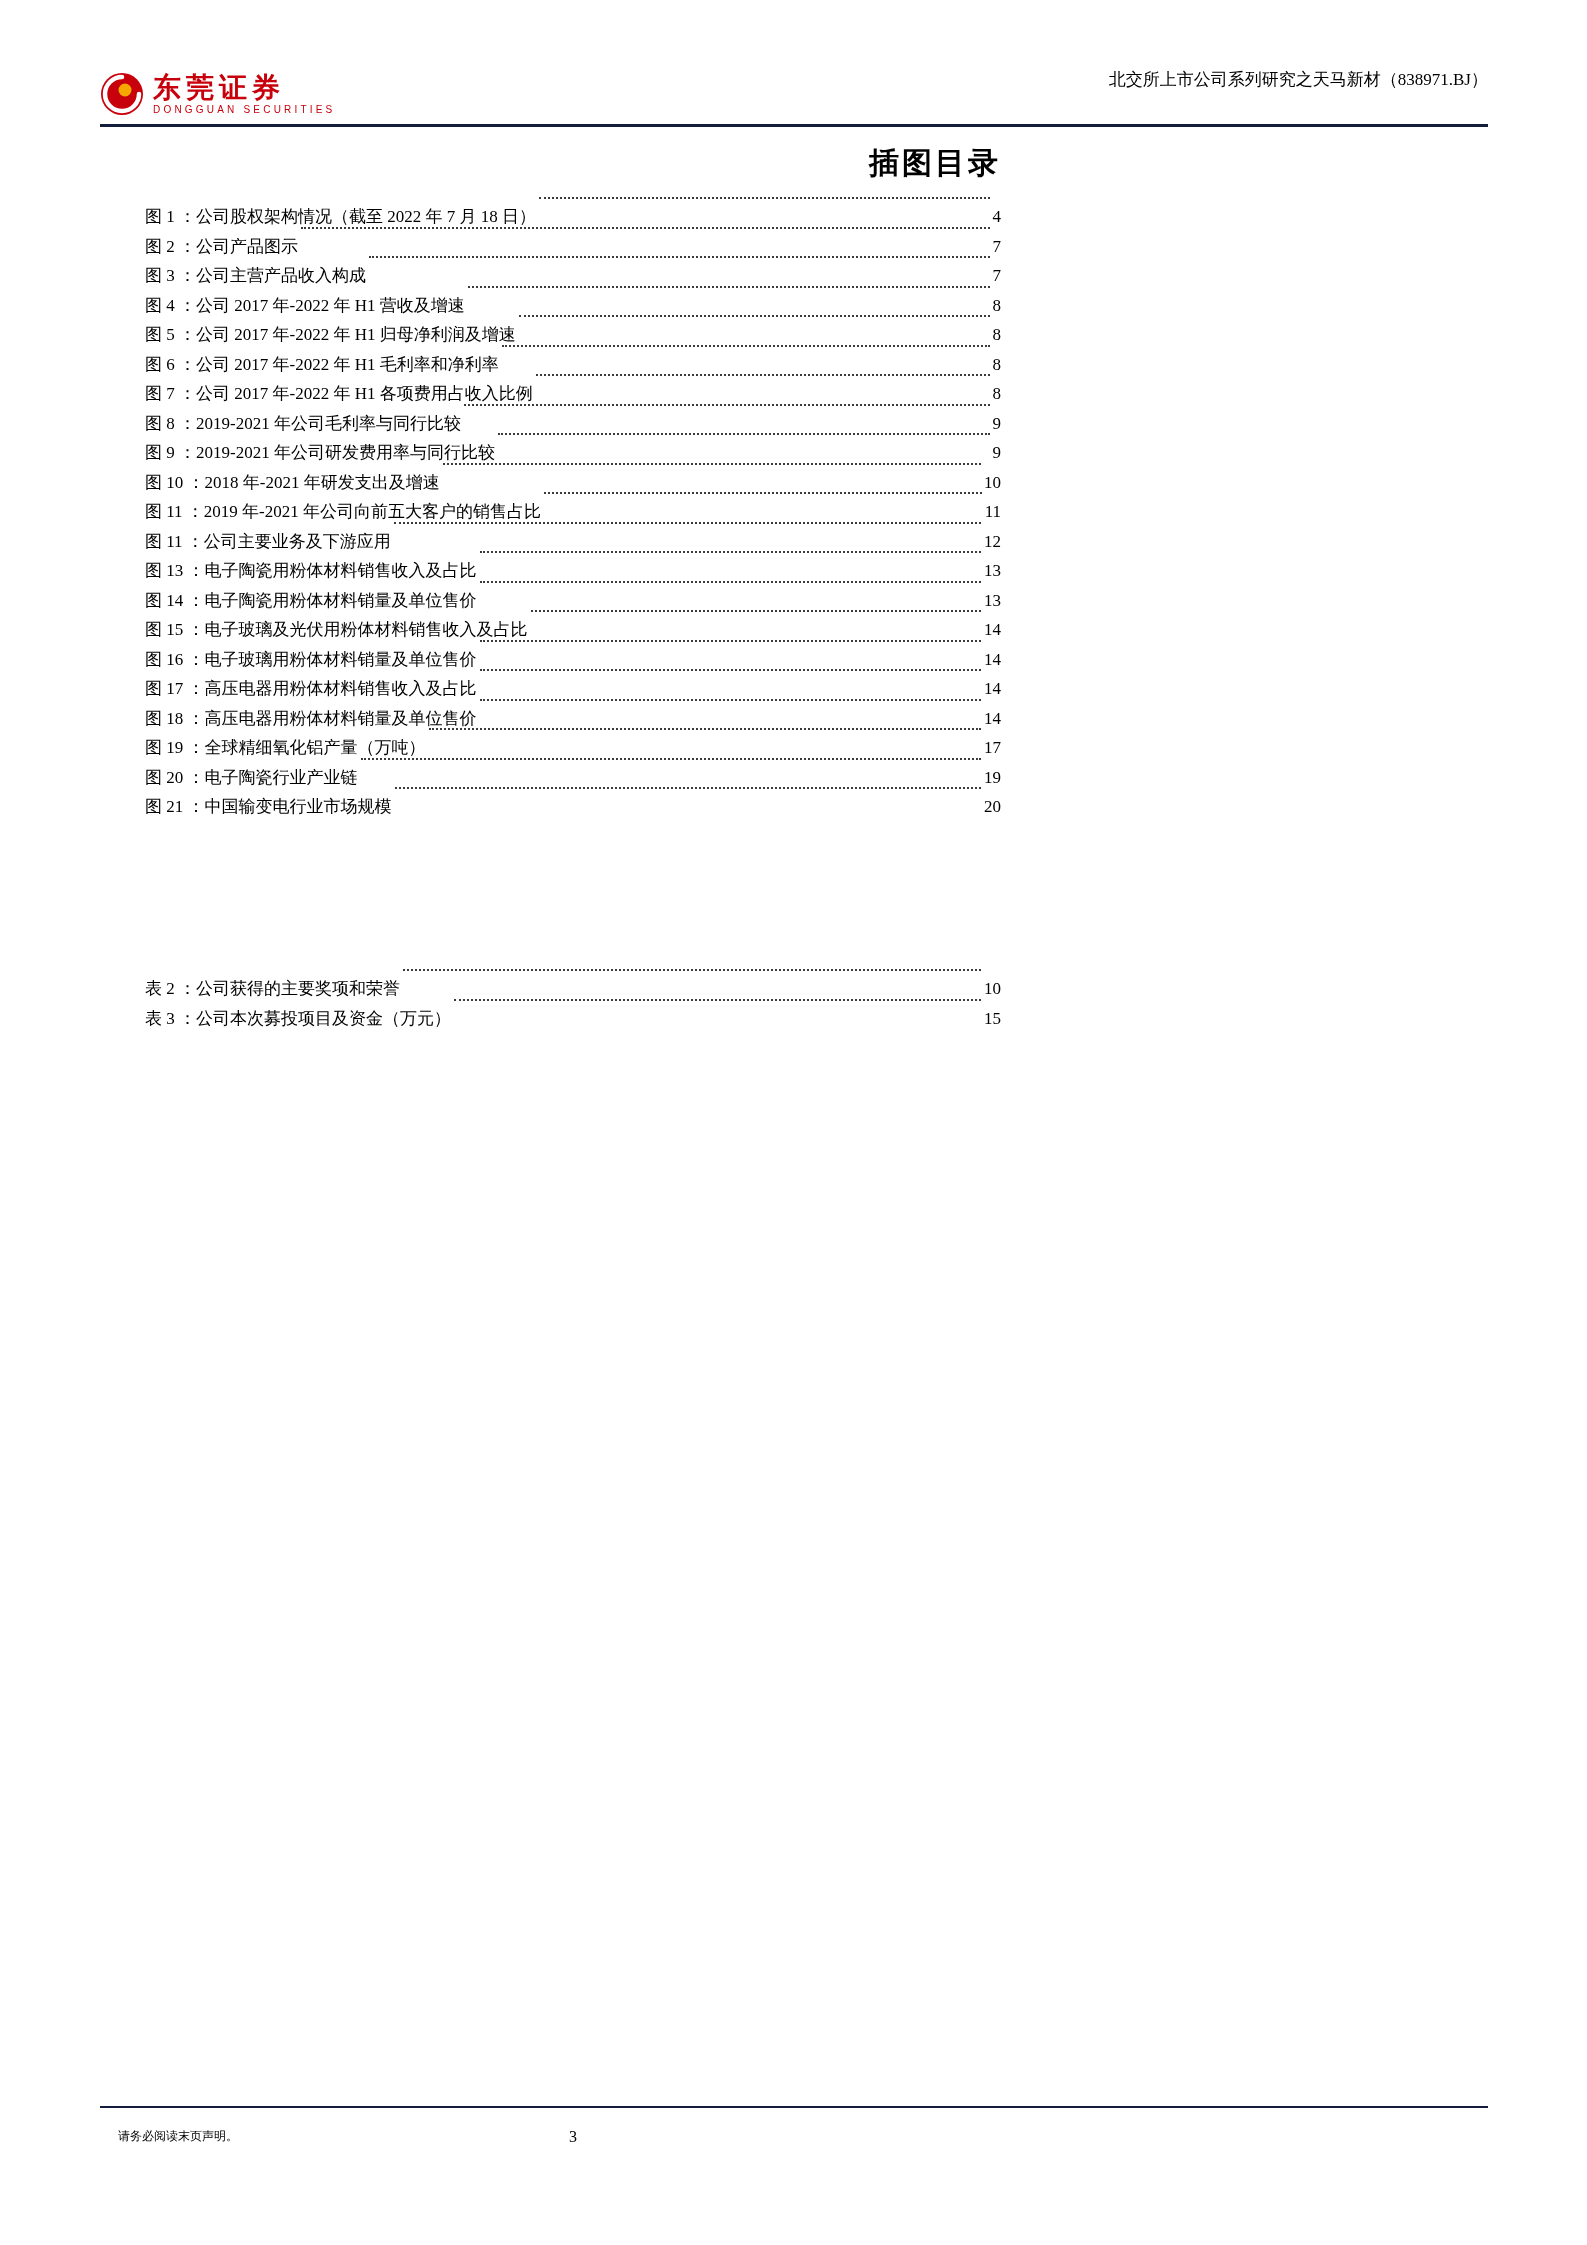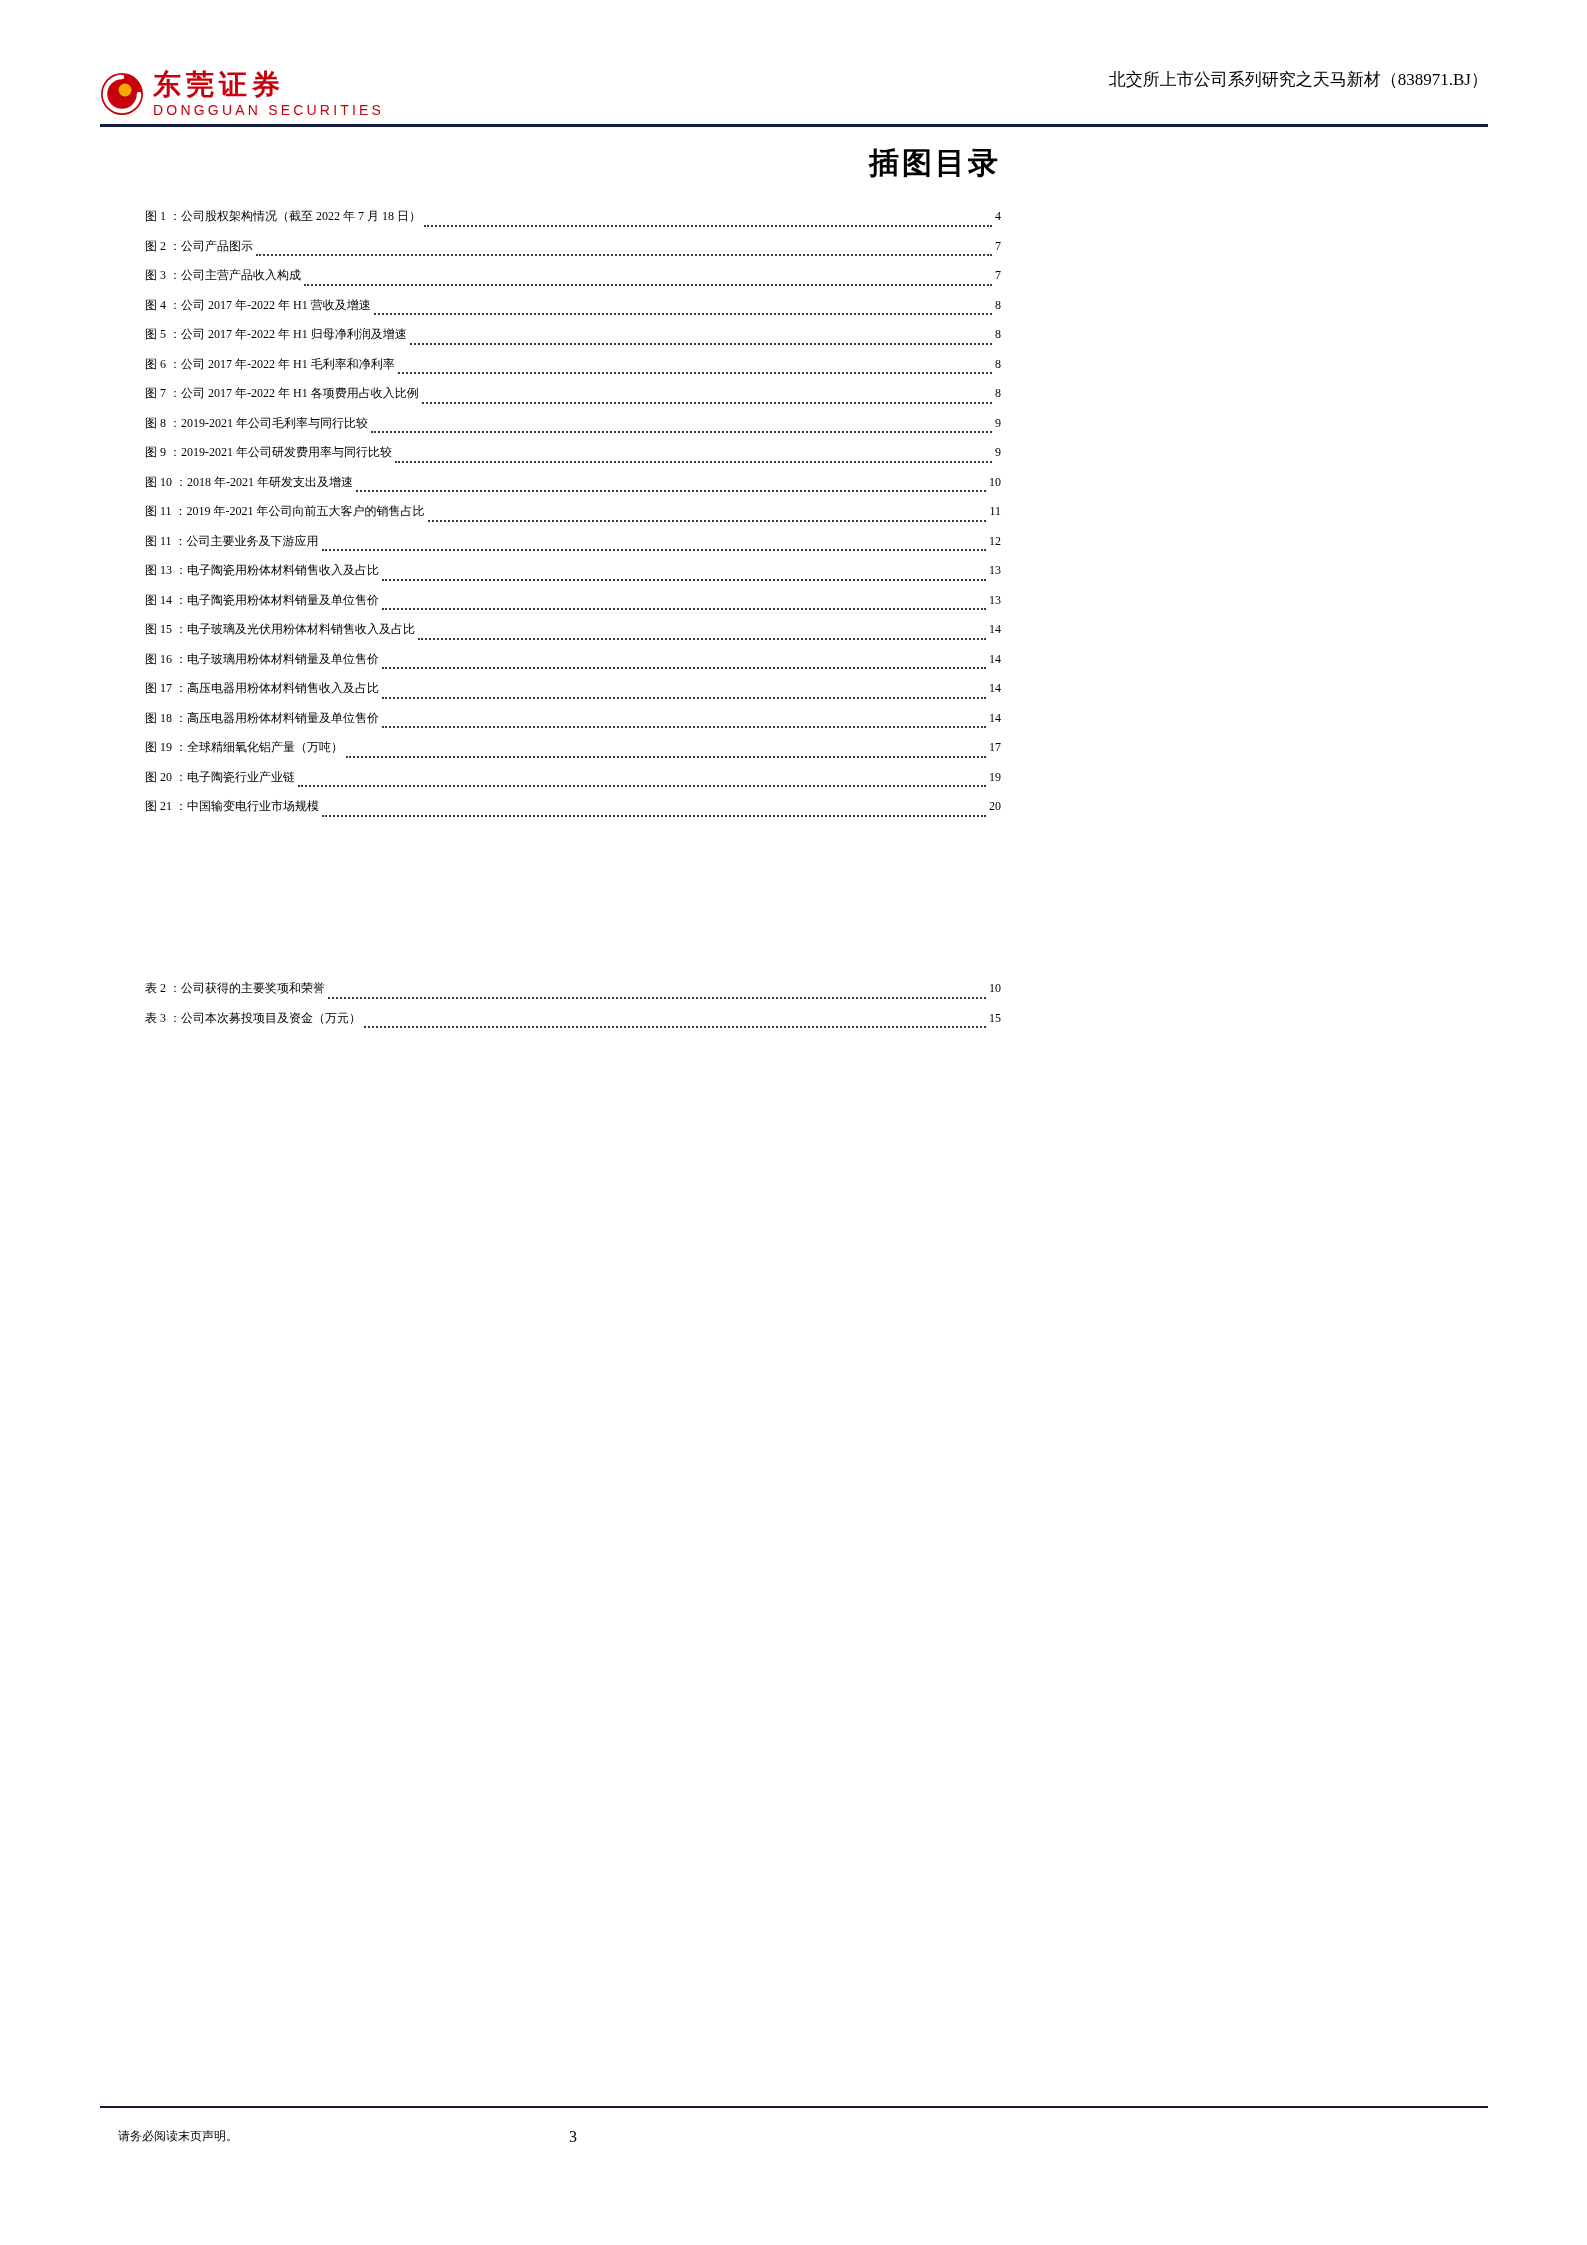--- a/index.html
+++ b/index.html
@@ -34,21 +34,21 @@
   .logo-text { display: flex; flex-direction: column; }
   .logo-cn {
     font-size: 28px;
     font-weight: bold;
     color: #c8000b;
     letter-spacing: 5px;
     line-height: 1.05;
     font-family: "Liberation Serif", "DejaVu Serif", serif;
   }
   .logo-en {
-    font-size: 14px;
+    font-size: 10px;
     color: #c8000b;
     letter-spacing: 3.2px;
     margin-top: 2px;
     font-family: "Liberation Sans", "DejaVu Sans", sans-serif;
   }
   .series {
     font-size: 17px;
     font-weight: normal;
     padding-bottom: 11px;
     white-space: nowrap;
@@ -67,23 +67,23 @@
     font-size: 30px;
     font-weight: bold;
     text-align: right;
     letter-spacing: 3px;
     line-height: 34px;
   }
   .toc-list { margin-top: 22px; }
   .section-tables .toc-list { margin-top: 48px; }
   .toc-line {
     display: flex;
-    align-items: flex-end;
+    align-items: flex-start;
     height: 29.5px;
-    font-size: 12px;
+    font-size: 17px;
     line-height: 29.5px;
     cursor: pointer;
   }
   .toc-label { white-space: nowrap; }
   .toc-dots {
     flex: 1;
     border-bottom: 2px dotted #3a3a3a;
     margin: 0 3px;
     transform: translateY(-5px);
     min-width: 20px;

